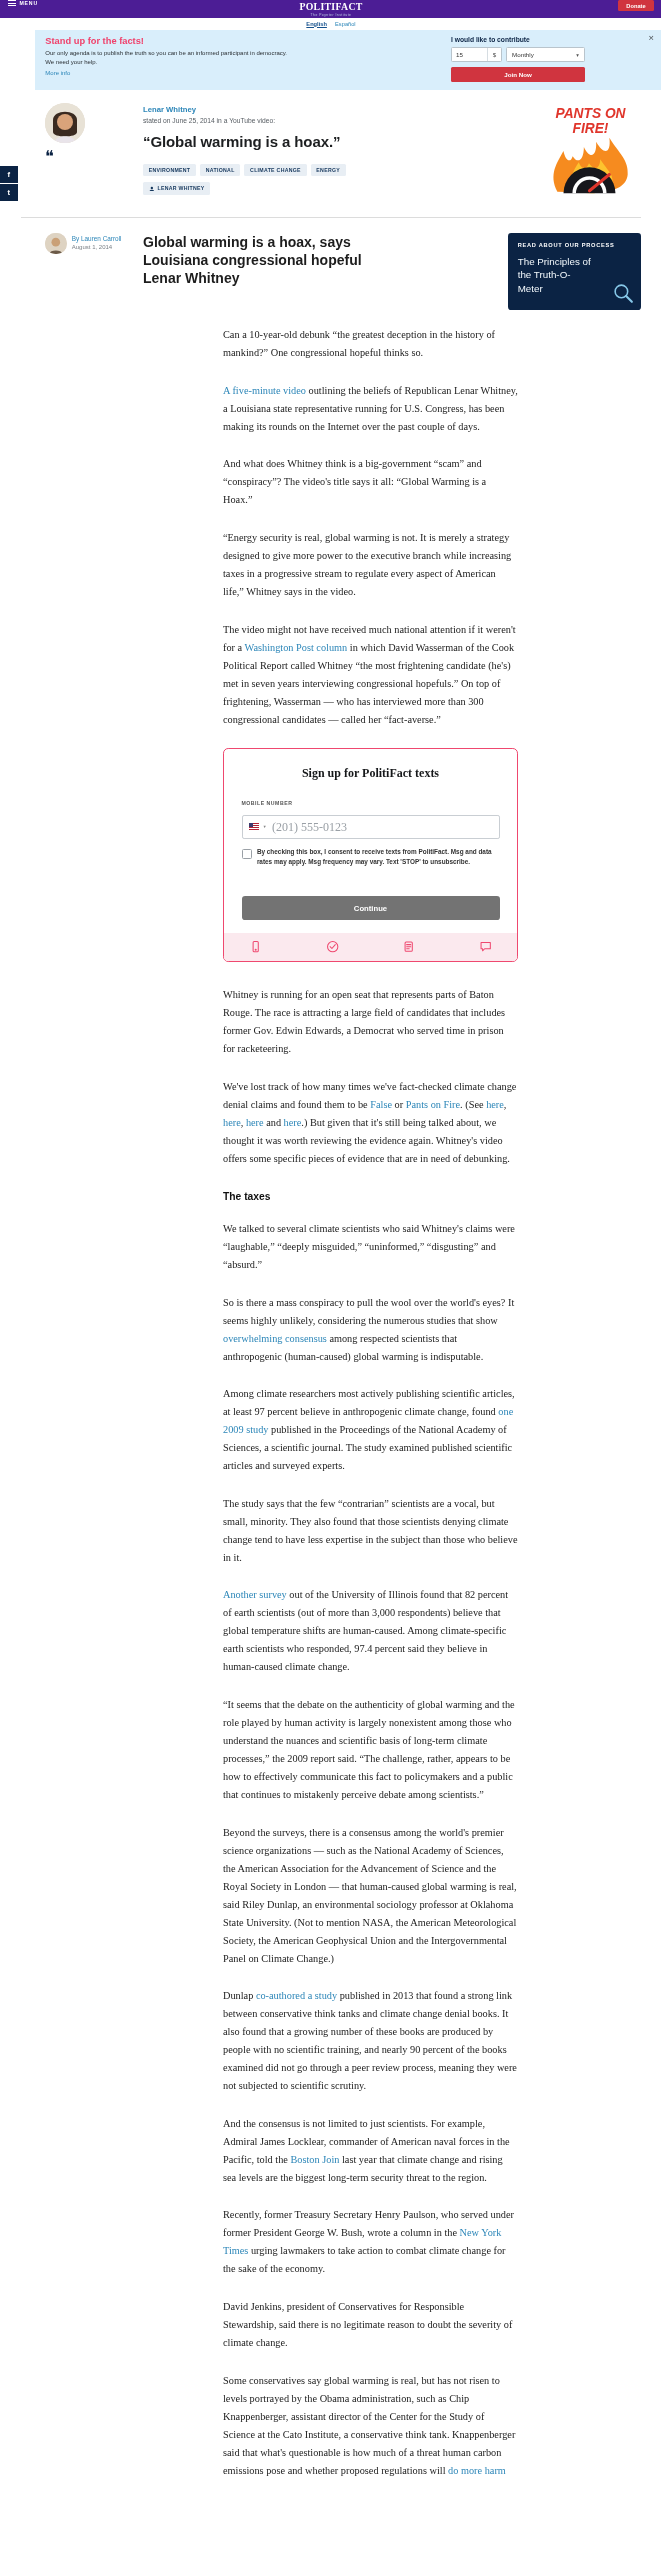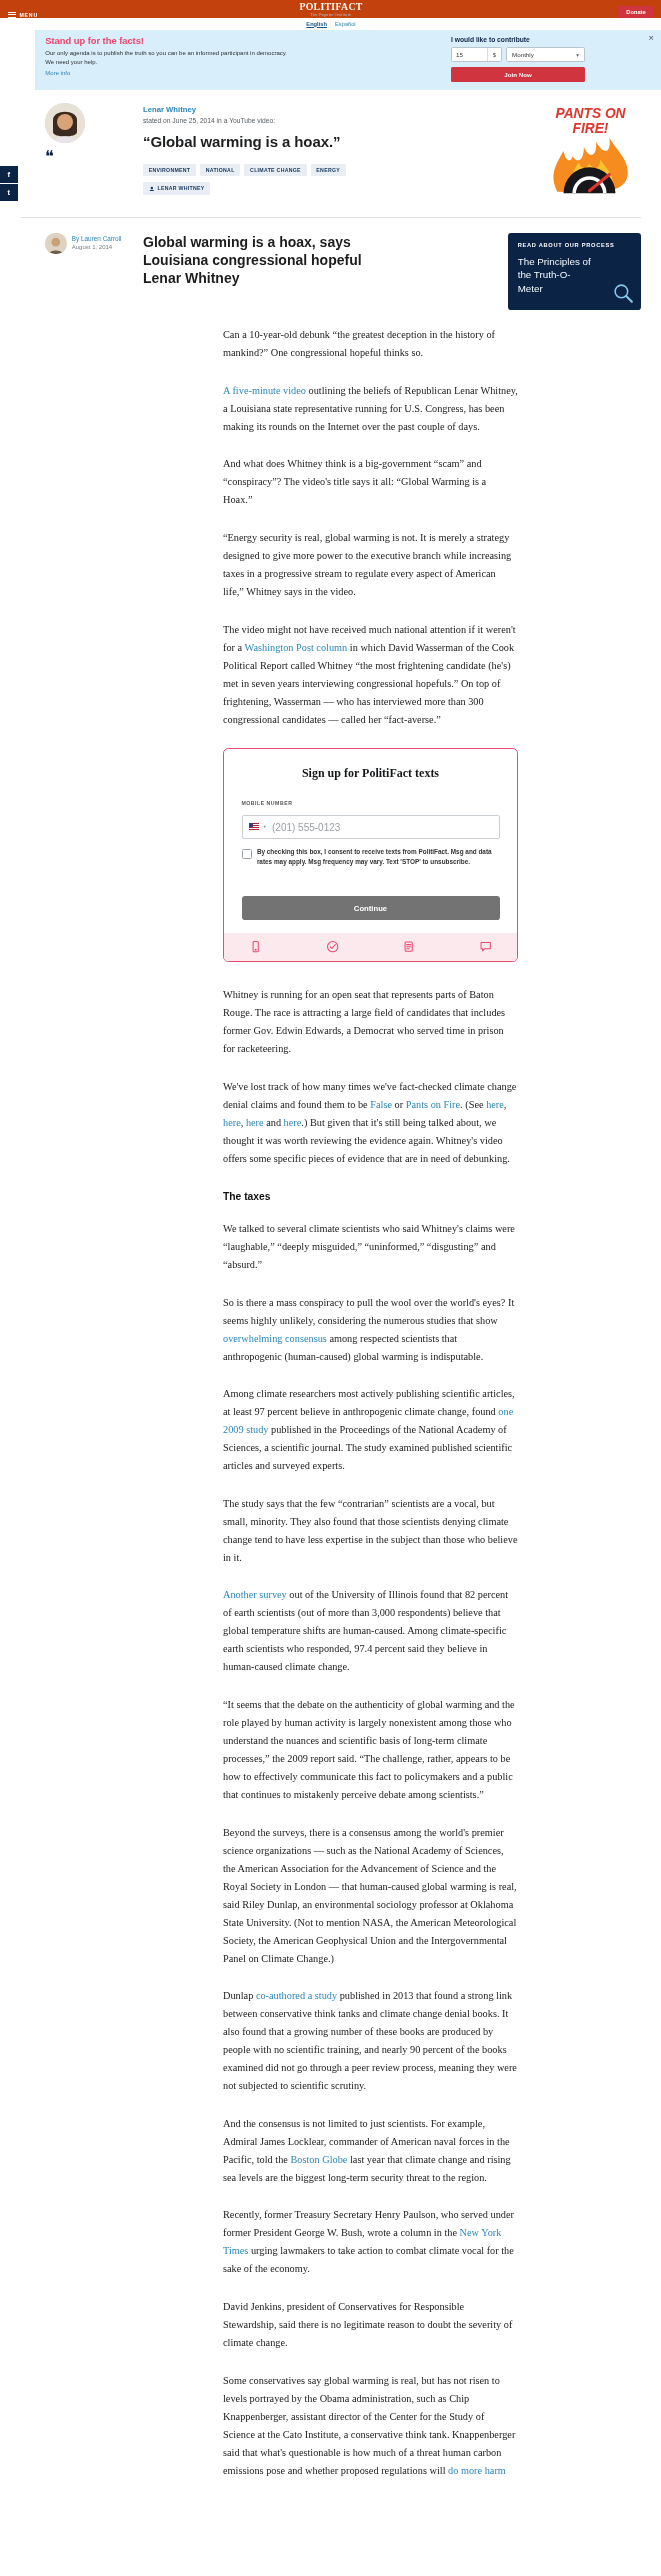--- a/index.html
+++ b/index.html
@@ -1,20 +1,20 @@
 <!DOCTYPE html>
 <html style="font-size:8.2px"><head>
 <meta charset="utf-8">
 <style>
   html,body{margin:0;padding:0;}
   body{background:#ffffff;font-family:"Liberation Sans",sans-serif;}
   .page{position:relative;width:662px;height:3091px;overflow:hidden;background:#fff;margin:0 auto;}
 
   
-  .topbar{height:17.5px;background:#c2410c;display:flex;align-items:flex-end;justify-content:space-between;padding:0 8.2px;position:relative;}
+  .topbar{height:17.5px;background:#4c1d95;display:flex;align-items:flex-start;justify-content:space-between;padding:0 8.2px;position:relative;}
   .menu-btn{display:flex;align-items:center;gap:3.6px;color:#fff;cursor:pointer;}
   .hamburger{display:inline-flex;flex-direction:column;gap:1.5px;}
   .hamburger i{display:block;width:7.7px;height:1px;background:#fff;}
   .menu-label{font-size:5.2px;font-weight:700;letter-spacing:0.8px;color:#fff;}
   .logo-wrap{position:absolute;left:50%;top:2.1px;transform:translateX(-50%);text-align:center;cursor:pointer;}
   .logo{font-family:"Liberation Serif",serif;font-weight:700;font-size:9.8px;letter-spacing:0.3px;color:#fff;line-height:1;}
   .logo-tag{font-size:3.3px;color:#bcd0e4;letter-spacing:0.5px;margin-top:1px;}
   .donate-btn{background:#d0343f;color:#fff;border:none;border-radius:1.5px;font-size:5.7px;font-weight:700;padding:2.6px 8.2px;cursor:pointer;}
 
   
@@ -77,21 +77,21 @@
   .inline-link{color:#2c86b8;text-decoration:none;cursor:pointer;}
 
   
   .signup-box{border:1px solid #ef486f;border-radius:5.2px;margin:4.1px 0 24px;padding:14.4px 17.5px 0;font-family:"Liberation Sans",sans-serif;background:#fff;}
   .signup-title{font-family:"Liberation Serif",serif;font-size:12px;font-weight:700;color:#16181a;text-align:center;margin:0 0 12.4px;}
   .mobile-label{display:block;font-size:5.2px;font-weight:700;letter-spacing:0.5px;color:#555;margin-bottom:3.1px;}
   .phone-field{border:0.5px solid #c9ced3;border-radius:2.1px;height:24px;display:flex;align-items:center;padding:0 6.2px;gap:4.1px;box-sizing:border-box;}
   .flag{position:relative;width:10.8px;height:7.2px;background:repeating-linear-gradient(180deg,#b22234 0 1px,#fff 1px 2.1px);flex-shrink:0;display:inline-block;}
   .flag .canton{position:absolute;left:0;top:0;width:4.6px;height:3.6px;background:#3c3b6e;}
   .flag-caret{font-size:4.6px;color:#888;}
-  .phone-input{flex:1;border:none;outline:none;font-size:10px;color:#333;}
+  .phone-input{flex:1;border:none;outline:none;font-size:12px;color:#333;font-family:Liberation Serif, serif;}
   .phone-input::placeholder{color:#9aa0a6;}
   .consent-row{display:flex;gap:5.2px;margin-top:8.2px;}
   .checkbox{width:8.2px;height:8.2px;border:1px solid #9aa0a6;border-radius:1.5px;flex-shrink:0;margin-top:1.5px;background:#fff;cursor:pointer;}
   .consent-text{font-size:6.4px;font-weight:700;color:#333;line-height:1.5;margin:0;}
   .continue-btn{display:block;width:100%;height:24px;margin-top:10.3px;background:#737373;color:#fff;border:none;border-radius:3.1px;font-size:7.7px;font-weight:700;cursor:pointer;}
   .signup-icons{margin:12.4px -17.5px 0;background:#fbe9ee;border-radius:0 0 4.1px 4.1px;padding:7.2px 25px 8.2px;display:flex;justify-content:space-between;}
   .signup-icons svg{stroke:#ef486f;fill:none;stroke-width:2;stroke-linecap:round;stroke-linejoin:round;}
 
   
   .avatar-svg{display:block;width:100%;height:100%;}
@@ -275,21 +275,21 @@
         <p><span>We've lost track of how many times we've fact-checked climate change denial claims and found them to be </span><a class="inline-link">False</a><span> or </span><a class="inline-link">Pants on Fire</a><span>. (See </span><a class="inline-link">here</a><span>, </span><a class="inline-link">here</a><span>, </span><a class="inline-link">here</a><span> and </span><a class="inline-link">here</a><span>.) But given that it's still being talked about, we thought it was worth reviewing the evidence again. Whitney's video offers some specific pieces of evidence that are in need of debunking.</span></p>
         <h2>The taxes</h2>
         <p><span>We talked to several climate scientists who said Whitney's claims were “laughable,” “deeply misguided,” “uninformed,” “disgusting” and “absurd.”</span></p>
         <p><span>So is there a mass conspiracy to pull the wool over the world's eyes? It seems highly unlikely, considering the numerous studies that show </span><a class="inline-link">overwhelming consensus</a><span> among respected scientists that anthropogenic (human-caused) global warming is indisputable.</span></p>
         <p><span>Among climate researchers most actively publishing scientific articles, at least 97 percent believe in anthropogenic climate change, found </span><a class="inline-link">one 2009 study</a><span> published in the Proceedings of the National Academy of Sciences, a scientific journal. The study examined published scientific articles and surveyed experts.</span></p>
         <p><span>The study says that the few “contrarian” scientists are a vocal, but small, minority. They also found that those scientists denying climate change tend to have less expertise in the subject than those who believe in it.</span></p>
         <p><a class="inline-link">Another survey</a><span> out of the University of Illinois found that 82 percent of earth scientists (out of more than 3,000 respondents) believe that global temperature shifts are human-caused. Among climate-specific earth scientists who responded, 97.4 percent said they believe in human-caused climate change.</span></p>
         <p><span>“It seems that the debate on the authenticity of global warming and the role played by human activity is largely nonexistent among those who understand the nuances and scientific basis of long-term climate processes,” the 2009 report said. “The challenge, rather, appears to be how to effectively communicate this fact to policymakers and a public that continues to mistakenly perceive debate among scientists.”</span></p>
         <p><span>Beyond the surveys, there is a consensus among the world's premier science organizations — such as the National Academy of Sciences, the American Association for the Advancement of Science and the Royal Society in London — that human-caused global warming is real, said Riley Dunlap, an environmental sociology professor at Oklahoma State University. (Not to mention NASA, the American Meteorological Society, the American Geophysical Union and the Intergovernmental Panel on Climate Change.)</span></p>
         <p><span>Dunlap </span><a class="inline-link">co-authored a study</a><span> published in 2013 that found a strong link between conservative think tanks and climate change denial books. It also found that a growing number of these books are produced by people with no scientific training, and nearly 90 percent of the books examined did not go through a peer review process, meaning they were not subjected to scientific scrutiny.</span></p>
-        <p><span>And the consensus is not limited to just scientists. For example, Admiral James Locklear, commander of American naval forces in the Pacific, told the </span><a class="inline-link">Boston Globe</a><span> last year that climate change and rising sea levels are the biggest long-term security threat to the region.</span></p>
-        <p><span>Recently, former Treasury Secretary Henry Paulson, who served under former President George W. Bush, wrote a column in the </span><a class="inline-link">New York Times</a><span> urging lawmakers to take action to combat climate vocal for the sake of the economy.</span></p>
+        <p><span>And the consensus is not limited to just scientists. For example, Admiral James Locklear, commander of American naval forces in the Pacific, told the </span><a class="inline-link">Boston Join</a><span> last year that climate change and rising sea levels are the biggest long-term security threat to the region.</span></p>
+        <p><span>Recently, former Treasury Secretary Henry Paulson, who served under former President George W. Bush, wrote a column in the </span><a class="inline-link">New York Times</a><span> urging lawmakers to take action to combat climate change for the sake of the economy.</span></p>
         <p><span>David Jenkins, president of Conservatives for Responsible Stewardship, said there is no legitimate reason to doubt the severity of climate change.</span></p>
         <p><span>Some conservatives say global warming is real, but has not risen to levels portrayed by the Obama administration, such as Chip Knappenberger, assistant director of the Center for the Study of Science at the Cato Institute, a conservative think tank. Knappenberger said that what's questionable is how much of a threat human carbon emissions pose and whether proposed regulations will </span><a class="inline-link">do more harm</a></p>
       </div>
   </section>
 
 </div>
 
 
 </body></html>

